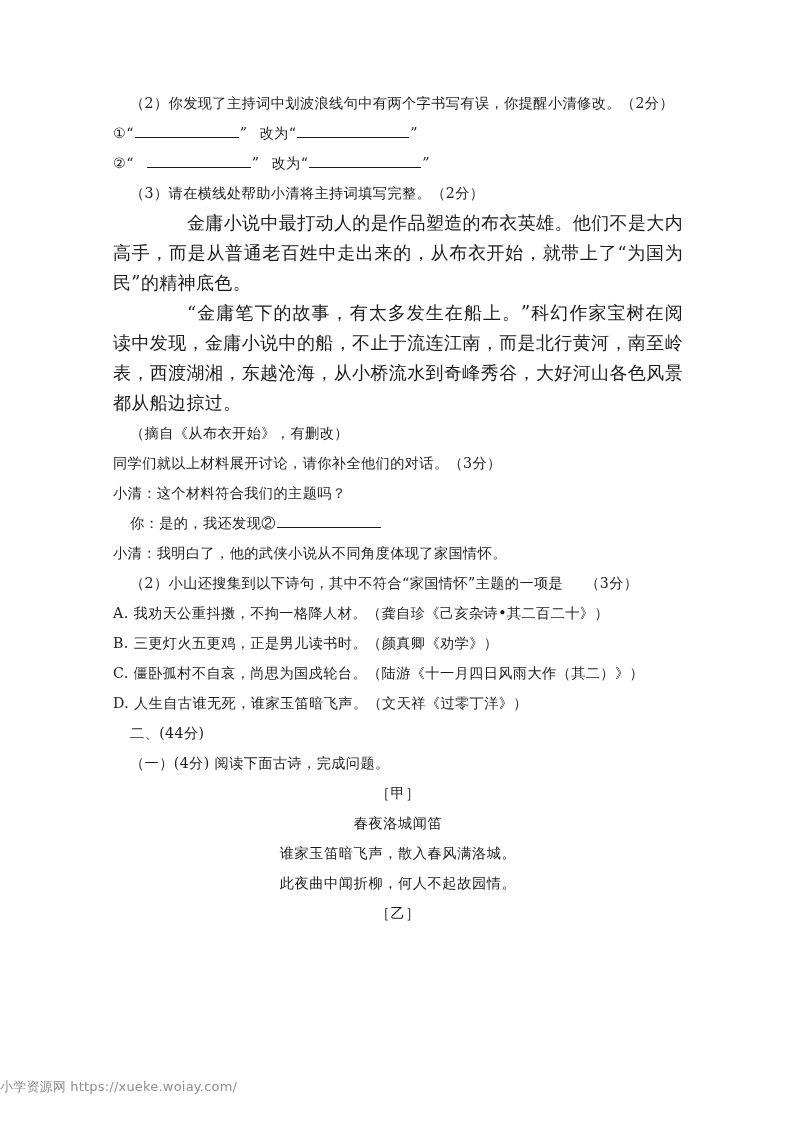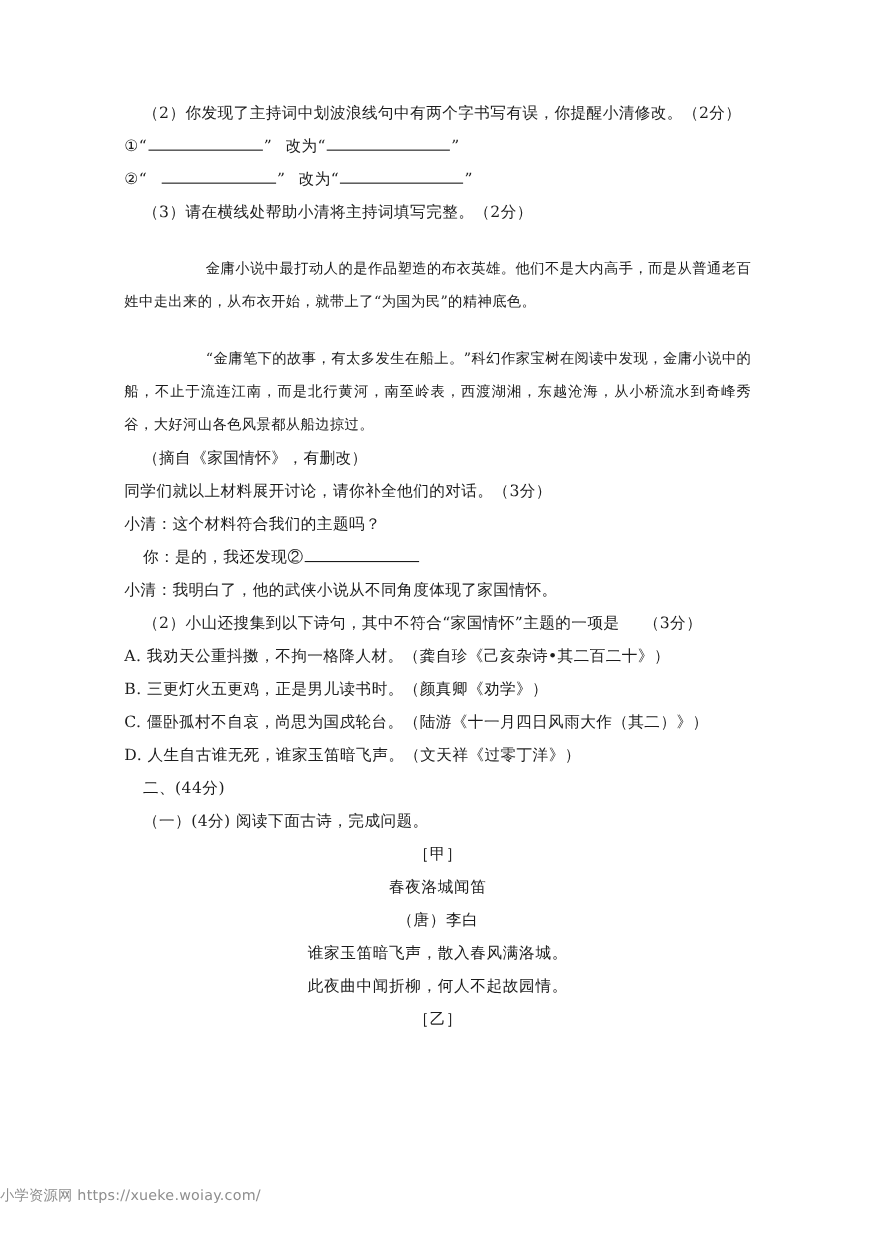--- a/index.html
+++ b/index.html
@@ -43,28 +43,27 @@
     vertical-align: baseline;
     height: 15px;
     margin: 0 1px;
   }
   .b-m  { width: 104px; }
   .b-l  { width: 112px; }
   .b-xl { width: 124px; }
   .gapsm { display: inline-block; width: 12px; }
   .gapmd { display: inline-block; width: 22px; }
   .justify-block {
-    font-size: 13px;
+    font-size: 18px;
     line-height: 30px;
     letter-spacing: 0.35px;
     text-align: justify;
     text-justify: inter-ideograph;
     text-indent: 74px;
     width: 570px;
-    margin-top: 22px;
   }
   .poem-line {
     font-size: 14.2px;
     line-height: 30px;
     letter-spacing: 0.6px;
     text-align: center;
   }
   .section-head {
     font-size: 14.2px;
     line-height: 30px;
@@ -99,21 +98,21 @@
       <span>②</span><span>“</span><span class="gapsm"></span><span class="blank b-m"></span><span>”</span><span class="gapsm"></span><span>改为</span><span>“</span><span class="blank b-l"></span><span>”</span>
     </div>
 
     <div class="line ind1">（3）请在横线处帮助小清将主持词填写完整。（2分）</div>
 
 
     <div class="justify-block">金庸小说中最打动人的是作品塑造的布衣英雄。他们不是大内高手，而是从普通老百姓中走出来的，从布衣开始，就带上了“为国为民”的精神底色。</div>
 
     <div class="justify-block">“金庸笔下的故事，有太多发生在船上。”科幻作家宝树在阅读中发现，金庸小说中的船，不止于流连江南，而是北行黄河，南至岭表，西渡湖湘，东越沧海，从小桥流水到奇峰秀谷，大好河山各色风景都从船边掠过。</div>
 
-    <div class="line ind1">（摘自《家国情怀》，有删改）</div>
+    <div class="line ind1">（摘自《从布衣开始》，有删改）</div>
 
     <div class="line">同学们就以上材料展开讨论，请你补全他们的对话。（3分）</div>
 
     <div class="line">小清：这个材料符合我们的主题吗？</div>
 
 
     <div class="line ind1">
       <span>你：是的，我还发现②</span><span class="blank b-m"></span>
     </div>
 
@@ -127,21 +126,20 @@
     <div class="line">B. 三更灯火五更鸡，正是男儿读书时。（颜真卿《劝学》）</div>
     <div class="line">C. 僵卧孤村不自哀，尚思为国戍轮台。（陆游《十一月四日风雨大作（其二）》）</div>
     <div class="line">D. 人生自古谁无死，谁家玉笛暗飞声。（文天祥《过零丁洋》）</div>
 
     <div class="section-head ind1">二、(44分)</div>
 
     <div class="line ind1">（一）(4分) 阅读下面古诗，完成问题。</div>
 
     <div class="poem-line">［甲］</div>
     <div class="poem-line">春夜洛城闻笛</div>
-    <div class="poem-line">（唐）李白</div>
     <div class="poem-line">谁家玉笛暗飞声，散入春风满洛城。</div>
     <div class="poem-line">此夜曲中闻折柳，何人不起故园情。</div>
 
     <div class="poem-line">［乙］</div>
 
   </div>
 
   <div class="watermark">小学资源网 https://xueke.woiay.com/</div>
 
 </div>

